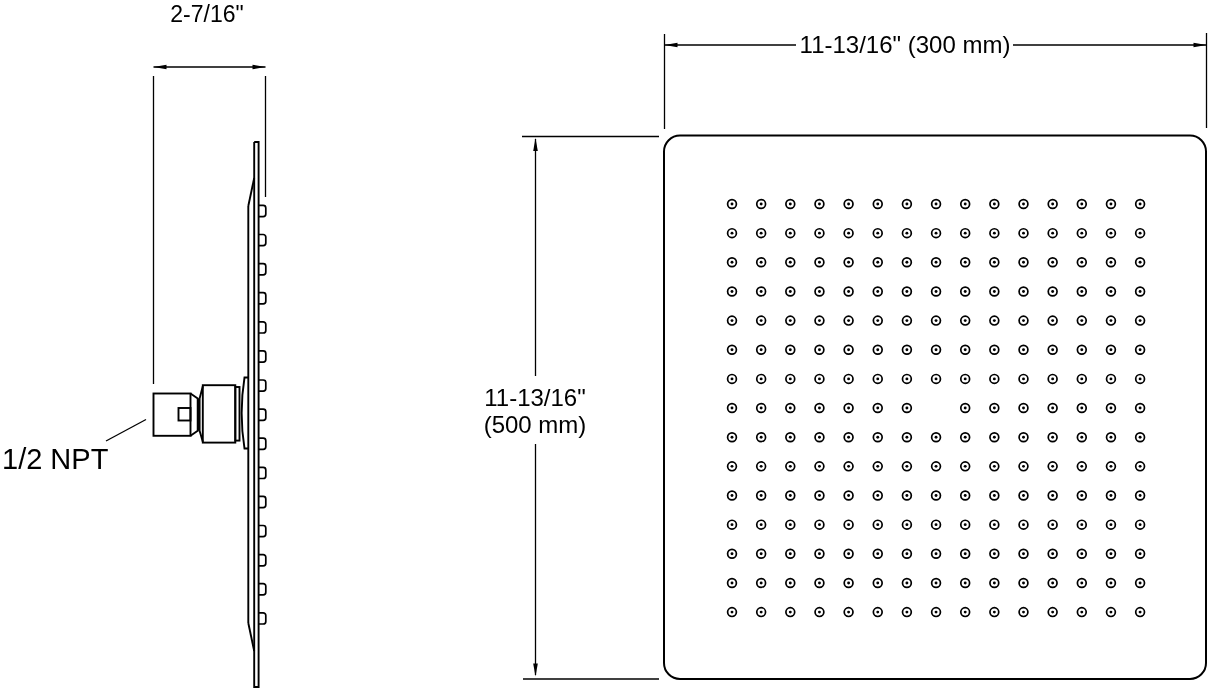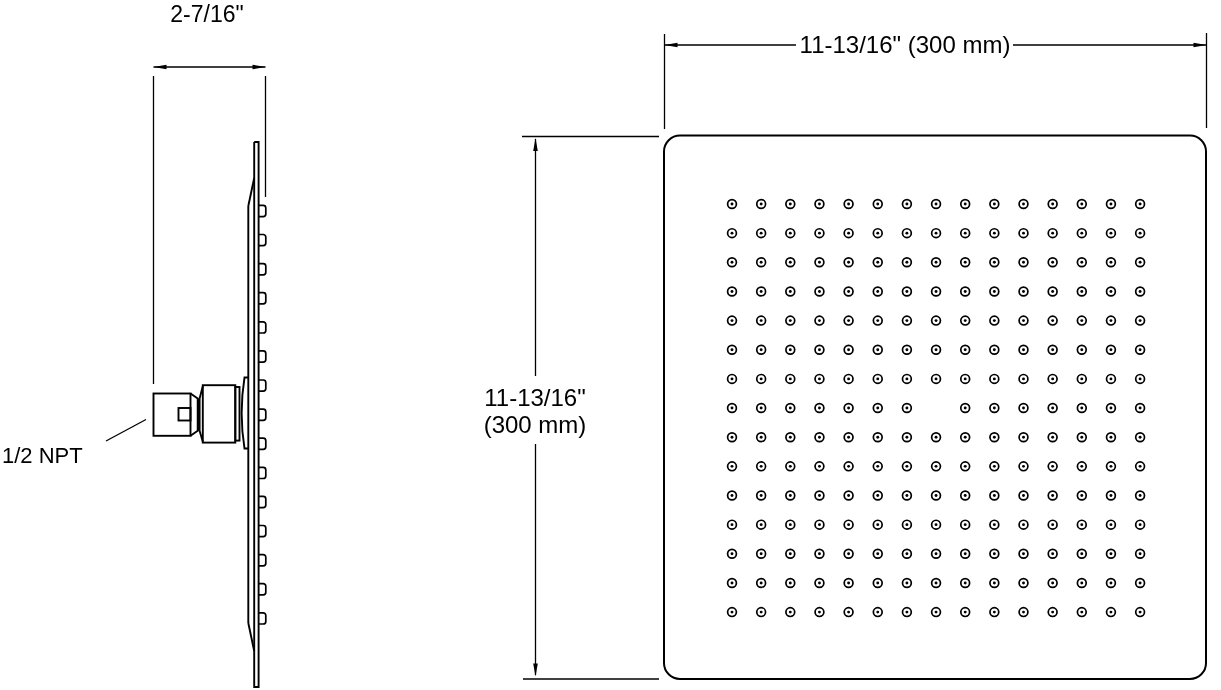--- a/index.html
+++ b/index.html
@@ -7,21 +7,21 @@
     position:relative;
     width:1221px;height:690px;
     background:#ffffff;
     font-family:"Liberation Sans", sans-serif;
     color:#000;
     overflow:hidden;
   }
   .stage svg{position:absolute;left:0;top:0;}
   .label{position:absolute;white-space:nowrap;}
   #side-dim-label{left:127px;top:0px;width:160px;text-align:center;font-size:23px;line-height:28px;}
-  #npt-label{left:2px;top:443px;font-size:22px;text-align:left;}
+  #npt-label{left:2px;top:443px;font-size:29px;text-align:left;}
   #front-top-dim-label{left:795px;top:31px;width:220px;text-align:center;font-size:24px;}
   #front-left-dim-label{left:474px;top:384px;width:122px;text-align:center;font-size:24px;line-height:27px;}
 </style>
 </head>
 <body>
 
 <div class="stage">
 
   <svg width="1221" height="690" viewBox="0 0 1221 690">
 
@@ -544,16 +544,16 @@
   <div class="label" id="side-dim-label">
     <div>2-7/16"</div>
   </div>
 
   <div class="label" id="npt-label">1/2 NPT</div>
 
   <div class="label" id="front-top-dim-label">11-13/16" (300 mm)</div>
 
   <div class="label" id="front-left-dim-label">
     <div>11-13/16"</div>
-    <div>(300 mm)</div>
+    <div>(500 mm)</div>
   </div>
 
 </div>
 
 </body></html>

